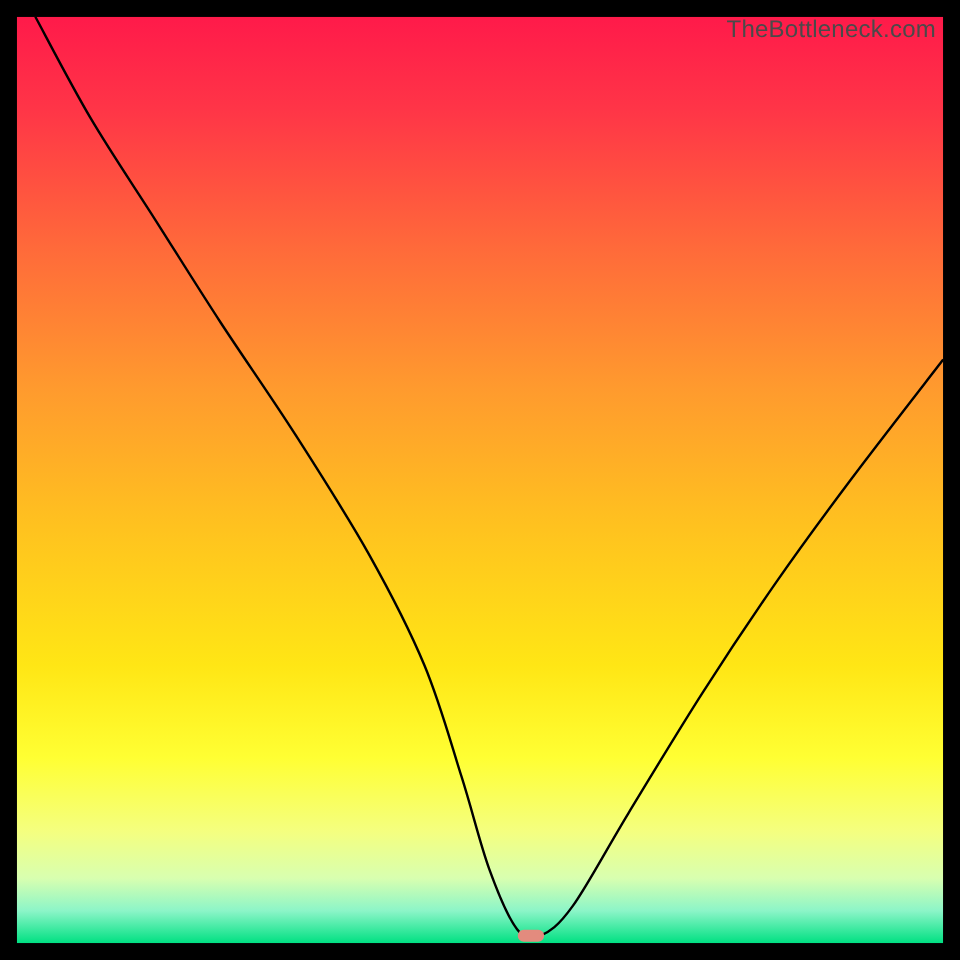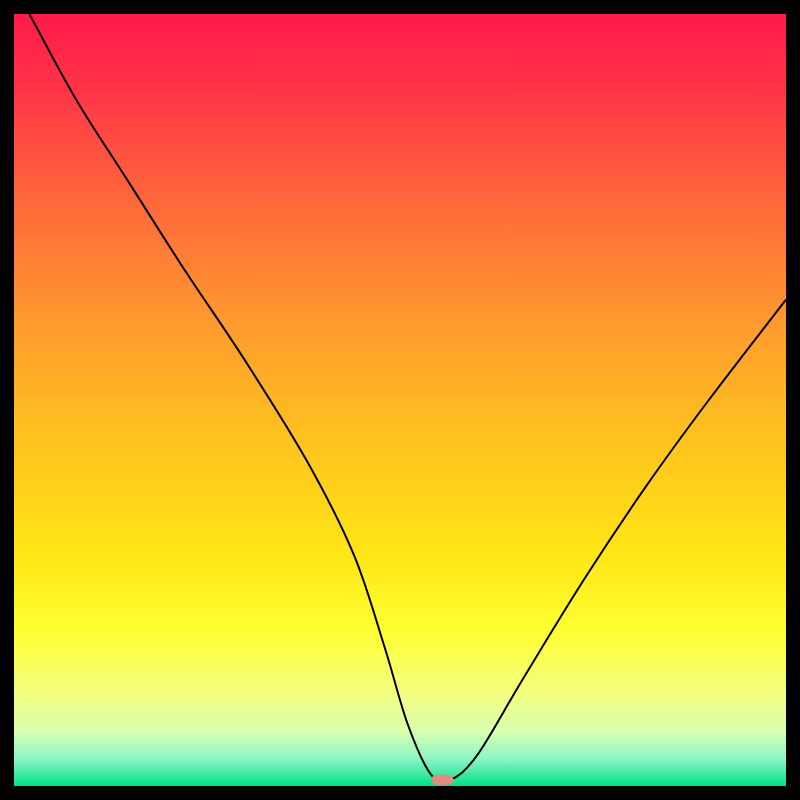--- a/index.html
+++ b/index.html
@@ -30,20 +30,21 @@
     z-index: 5;
   }
   svg {
     display: block;
   }
 </style>
 </head>
 <body>
 
 <div class="frame">
+  <div class="watermark">TheBottleneck.com</div>
 
   <svg id="chart-svg" width="772" height="772" viewBox="0 0 772 772">
     <defs>
       <linearGradient id="bg-grad" x1="0" y1="0" x2="0" y2="1">
           <stop offset="0%" stop-color="#ff1a4a"></stop>
           <stop offset="10%" stop-color="#ff3547"></stop>
           <stop offset="25%" stop-color="#ff6a3a"></stop>
           <stop offset="40%" stop-color="#ff9a2e"></stop>
           <stop offset="55.00000000000001%" stop-color="#ffc21f"></stop>
           <stop offset="70%" stop-color="#ffe615"></stop>

